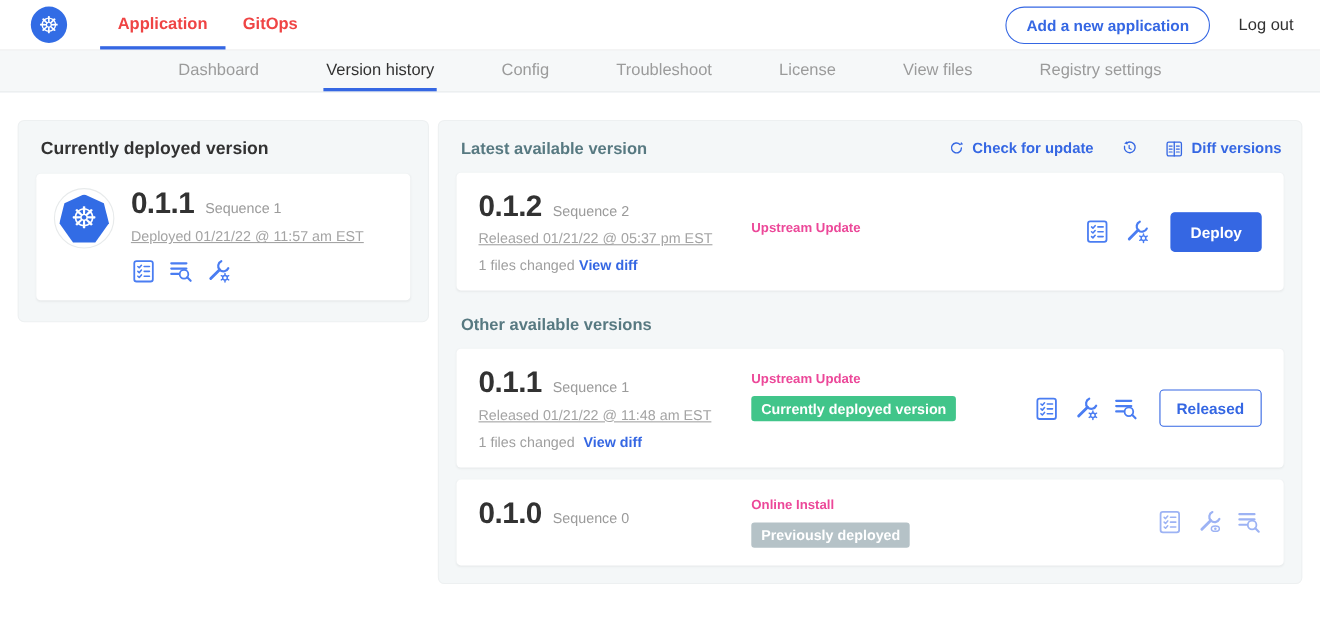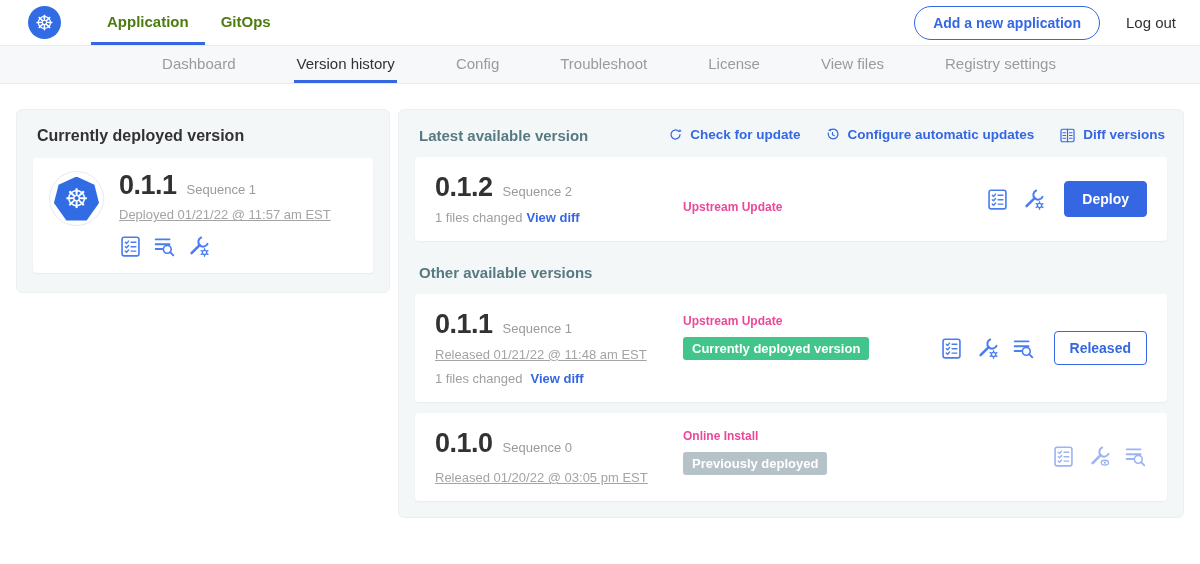--- a/index.html
+++ b/index.html
@@ -3,21 +3,21 @@
 <meta charset="utf-8">
 <style>
   * { margin:0; padding:0; box-sizing:border-box; }
   html,body { background:#fff; }
   body { width:1200px; height:564px; font-family:"Liberation Sans", sans-serif; color:#323232; overflow:hidden; }
 
   
   .app-header { height:46px; display:flex; align-items:stretch; padding:0 24px 0 28px; border-bottom:1px solid #e9e9e9; background:#fff; }
   .logo-circle { align-self:center; width:33px; height:33px; border-radius:50%; background:var(--k8s-blue); color:#fff; display:flex; align-items:center; justify-content:center; font-size:21px; font-family:"DejaVu Sans", sans-serif; }
   .h-tabs { display:flex; margin-left:30px; }
-  .h-tab { display:flex; align-items:center; padding:0 16px; font-size:15px; font-weight:700; color:#4d7c0f; border-bottom:3px solid transparent; cursor:pointer; }
+  .h-tab { display:flex; align-items:center; padding:0 16px; font-size:15px; font-weight:700; color:#ef4444; border-bottom:3px solid transparent; cursor:pointer; }
   .h-tab.active { border-bottom-color:var(--accent); }
   .h-right { margin-left:auto; display:flex; align-items:center; gap:26px; }
   .pill-btn { background:#fff; border:1.5px solid var(--accent); color:var(--accent); font-family:inherit; font-size:14px; font-weight:700; padding:8px 18px; border-radius:19px; cursor:pointer; }
   .logout { font-size:15px; color:#323232; cursor:pointer; }
 
   
   .subnav { height:38px; background:#f6f8f9; border-bottom:1px solid #e8eced; display:flex; justify-content:center; gap:57px;padding-left:18px; }
   .s-tab { display:flex; align-items:center; font-size:15px; color:#9b9b9b; border-bottom:3px solid transparent; padding:0 2px; cursor:pointer; }
   .s-tab.active { color:#323232; font-weight:400; border-bottom-color:var(--accent); }
 
@@ -195,37 +195,37 @@
         <span class="p-action">
           <svg class="ic-sm" viewBox="0 0 24 24">
               <use href="#i-refresh"></use>
             </svg>
           <span>Check for update</span>
         </span>
         <span class="p-action">
           <svg class="ic-sm" viewBox="0 0 24 24">
               <use href="#i-schedule"></use>
             </svg>
-          <span>Configure automatic updates</span>
         </span>
         <span class="p-action">
           <svg class="ic-sm" viewBox="0 0 24 24" style="width:17px;height:17px">
               <use href="#i-diff"></use>
             </svg>
           <span>Diff versions</span>
         </span>
       </div>
     </div>
 
     <div class="vrow">
       <div class="c-left">
         <div class="ver-line">
           <span class="ver-num">0.1.2</span>
           <span class="seq">Sequence 2</span>
         </div>
+        <div class="date-line">Released 01/21/22 @ 05:37 pm EST</div>
         <div class="files-line">
           <span>1 files changed</span><span class="viewdiff">View diff</span>
         </div>
       </div>
       <div class="c-mid mid-center">
         <div class="source">Upstream Update</div>
       </div>
       <div class="c-right">
         <svg class="ic" viewBox="0 0 24 24">
             <use href="#i-checklist"></use>
@@ -269,21 +269,20 @@
         <button class="btn btn-outline">Released</button>
       </div>
     </div>
 
     <div class="vrow">
       <div class="c-left">
         <div class="ver-line">
           <span class="ver-num">0.1.0</span>
           <span class="seq">Sequence 0</span>
         </div>
-        <div class="date-line" style="margin-top:13px">Released 01/20/22 @ 03:05 pm EST</div>
       </div>
       <div class="c-mid">
         <div class="source">Online Install</div>
         <div class="badge gray">Previously deployed</div>
       </div>
       <div class="c-right dim">
         <svg class="ic" viewBox="0 0 24 24">
             <use href="#i-checklist"></use>
           </svg>
         <svg class="ic" viewBox="0 0 24 24">

